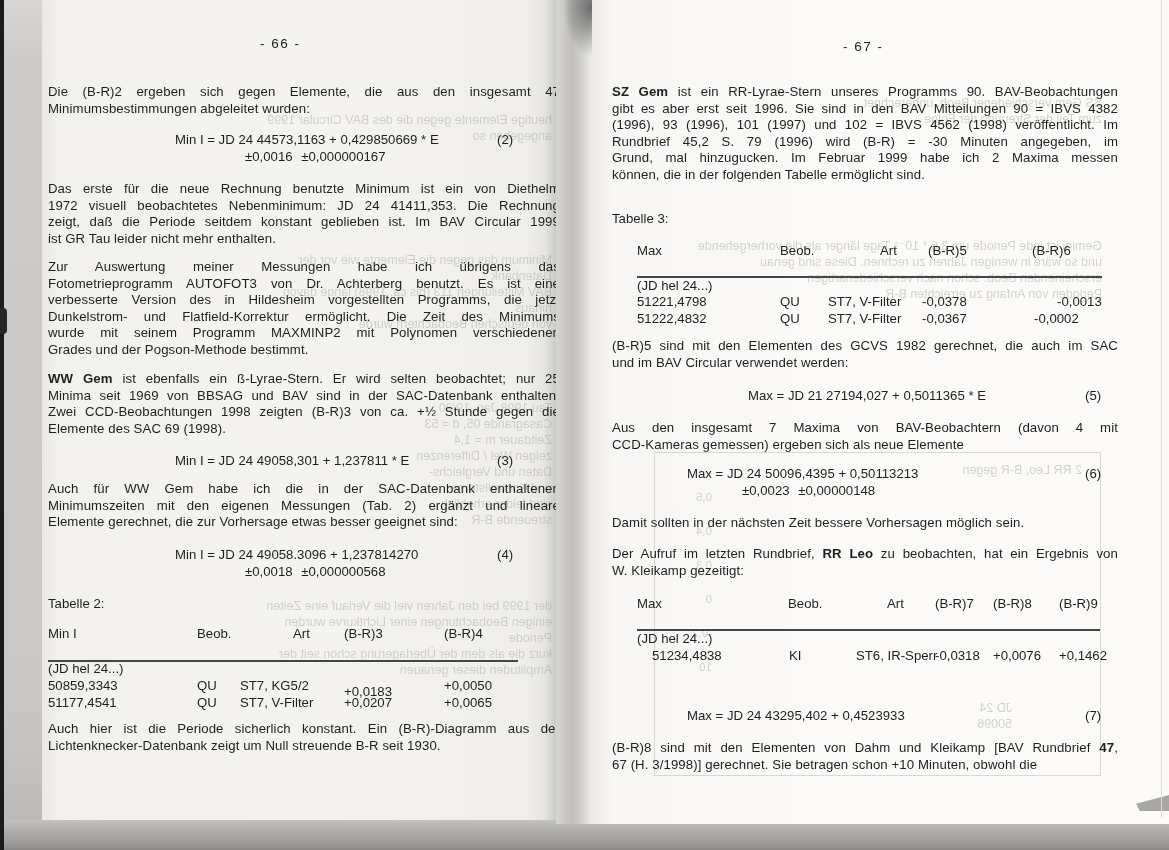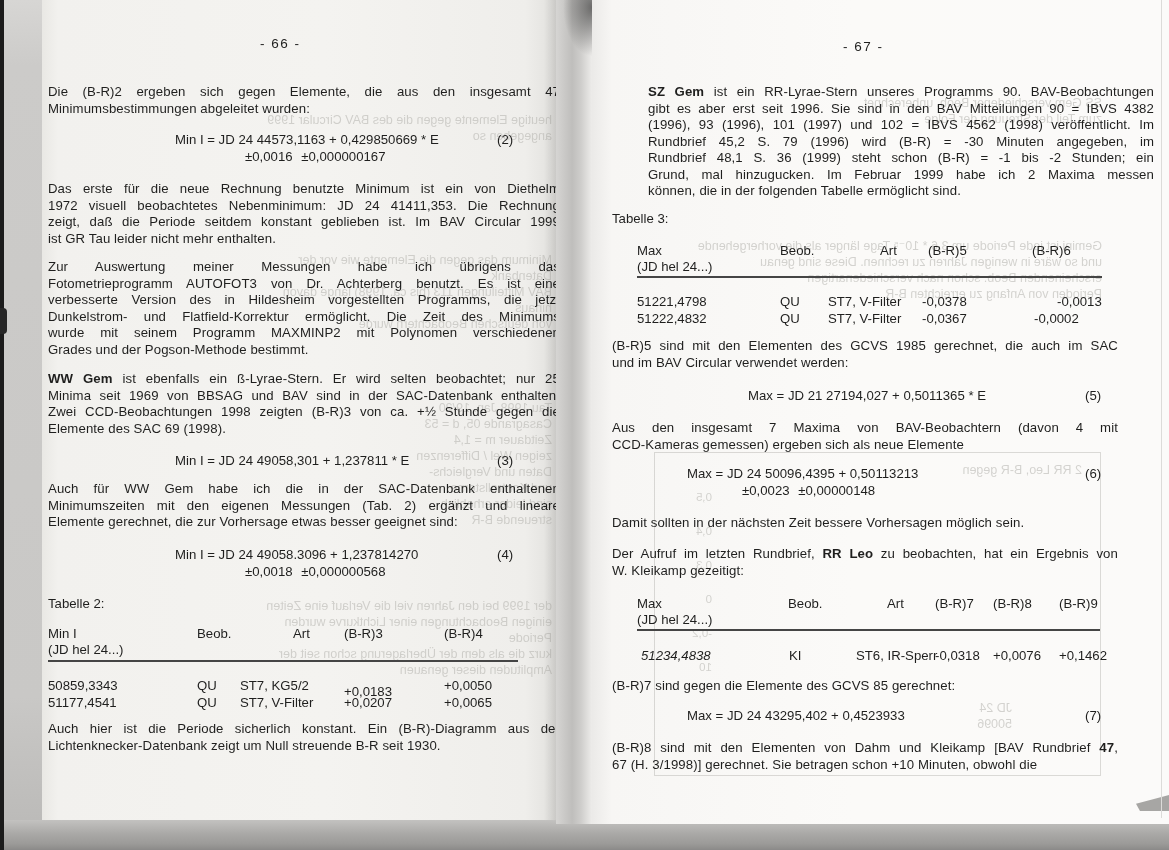--- a/index.html
+++ b/index.html
@@ -42,21 +42,21 @@
   .pl{width:512px;}  .pr{width:506px;}
   .tl{white-space:normal;}
   .jl{text-align:justify;text-align-last:justify;}
   b{font-weight:bold;}
   .eq{position:absolute;font-size:13.2px;line-height:16.5px;height:34px;width:512px;}
   .eqline,.eqnum,.eqerr{position:absolute;top:0;white-space:nowrap;}
   .eqerr{top:16.5px;word-spacing:5px;}
   .tbl{position:absolute;font-size:13.2px;}
   .trow{position:absolute;left:0;height:17px;width:480px;}
   .trow .cell{position:absolute;top:0;white-space:nowrap;}
-  .tsub{position:absolute;white-space:nowrap;}
+  .tsub{position:absolute;white-space:nowrap;margin-top:19px;}
   .rule{position:absolute;height:2px;background:#454545;}
   .lbl{position:absolute;font-size:13.2px;white-space:nowrap;}
 
   
   .bleed{position:absolute;color:#b4b3ae;transform:scaleX(-1);
     filter:blur(.7px);opacity:.55;font-size:12.5px;line-height:16px;
     white-space:pre-line;pointer-events:none;}
   .bleed-box{position:absolute;border:1px solid rgba(142,140,134,.38);
     filter:blur(.4px);opacity:.8;pointer-events:none;}
   .bleed-ticks{font-size:11.5px;line-height:34px;}
@@ -189,26 +189,25 @@
 0,4
 0,3
 0
 -0,2
 10</div>
   <div class="bleed" style="left:330px;top:700px;width:90px;">JD 24
 50096</div>
 
   <div class="pageno" style="left:251px;top:39px;">- 67 -</div>
 
-  <div class="tb pr just" style="left:20px;top:84px;margin-left:36px;">
+  <div class="tb pr just" style="left:20px;top:84px;">
       <div class="tl jl"><b>SZ Gem</b> ist ein RR-Lyrae-Stern unseres Programms 90. BAV-Beobachtungen</div>
       <div class="tl jl">gibt es aber erst seit 1996. Sie sind in den BAV Mitteilungen 90 = IBVS 4382</div>
       <div class="tl jl">(1996), 93 (1996), 101 (1997) und 102 = IBVS 4562 (1998) veröffentlicht. Im</div>
       <div class="tl jl">Rundbrief 45,2 S. 79 (1996) wird (B-R) = -30 Minuten angegeben, im</div>
-      <div class="tl jl">Rundbrief 48,1 S. 36 (1999) steht schon (B-R) = -1 bis -2 Stunden; ein</div>
       <div class="tl jl">Grund, mal hinzugucken. Im Februar 1999 habe ich 2 Maxima messen</div>
       <div class="tl">können, die in der folgenden Tabelle ermöglicht sind.</div>
     </div>
 
   <div class="lbl" style="left:20px;top:211px;">Tabelle 3:</div>
 
   <div class="tbl" style="left:45px;top:243px;width:470px;">
     <div class="trow" style="top:0;">
         <span class="cell" style="left: 0px;">Max</span>
         <span class="cell" style="left: 143px;">Beob.</span>
@@ -228,21 +227,21 @@
     <div class="trow" style="top:68px;">
         <span class="cell" style="left: 0px;">51222,4832</span>
         <span class="cell" style="left: 143px;">QU</span>
         <span class="cell" style="left: 191px;">ST7, V-Filter</span>
         <span class="cell" style="left: 285px;">-0,0367</span>
         <span class="cell" style="left: 397px;">-0,0002</span>
       </div>
   </div>
 
   <div class="tb pr just" style="left:20px;top:338px;">
-      <div class="tl jl">(B-R)5 sind mit den Elementen des GCVS 1985 gerechnet, die auch im SAC</div>
+      <div class="tl jl">(B-R)5 sind mit den Elementen des GCVS 1982 gerechnet, die auch im SAC</div>
       <div class="tl">und im BAV Circular verwendet werden:</div>
     </div>
 
   <div class="eq" style="left:0;top:388px;">
     <span class="eqline" style="left:156px;">Max = JD 21 27194,027 + 0,5011365 * E</span>
     <span class="eqnum" style="left:493px;">(5)</span>
   </div>
 
   <div class="tb pr just" style="left:20px;top:420px;">
       <div class="tl jl">Aus den insgesamt 7 Maxima von BAV-Beobachtern (davon 4 mit</div>
@@ -268,32 +267,29 @@
         <span class="cell" style="left: 0px;">Max</span>
         <span class="cell" style="left: 151px;">Beob.</span>
         <span class="cell" style="left: 250px;">Art</span>
         <span class="cell" style="left: 298px;">(B-R)7</span>
         <span class="cell" style="left: 356px;">(B-R)8</span>
         <span class="cell" style="left: 422px;">(B-R)9</span>
       </div>
     <div class="tsub" style="left:0;top:16px;">(JD hel 24...)</div>
     <div class="rule" style="left:0;top:33px;width:463px;"></div>
     <div class="trow" style="top:52px;">
-        <span class="cell" style="left: 4px; font-style: italic;">51234,4838</span>
+        <span class="cell" style="left: 15px;">51234,4838</span>
         <span class="cell" style="left: 152px;">KI</span>
         <span class="cell" style="left: 219px;">ST6, IR-Sperr</span>
         <span class="cell" style="left: 298px;">-0,0318</span>
         <span class="cell" style="left: 356px;">+0,0076</span>
         <span class="cell" style="left: 422px;">+0,1462</span>
       </div>
   </div>
 
-  <div class="tb pr" style="left:20px;top:678px;">
-      <div class="tl">(B-R)7 sind gegen die Elemente des GCVS 85 gerechnet:</div>
-    </div>
 
   <div class="eq" style="left:0;top:708px;">
     <span class="eqline" style="left:95px;">Max = JD 24 43295,402 + 0,4523933</span>
     <span class="eqnum" style="left:493px;">(7)</span>
   </div>
 
   <div class="tb pr just" style="left:20px;top:740px;">
       <div class="tl jl">(B-R)8 sind mit den Elementen von Dahm und Kleikamp [BAV Rundbrief <b>47</b>,</div>
       <div class="tl">67 (H. 3/1998)] gerechnet. Sie betragen schon +10 Minuten, obwohl die</div>
     </div>

